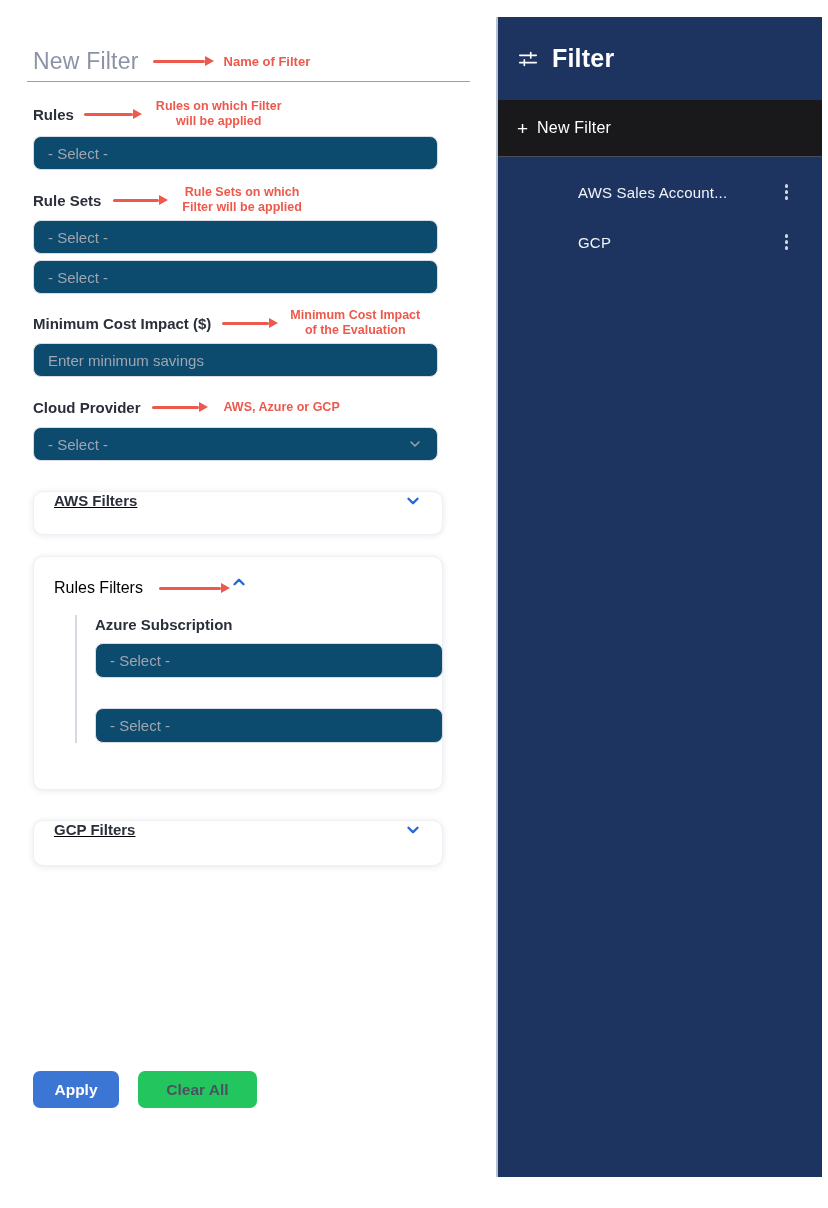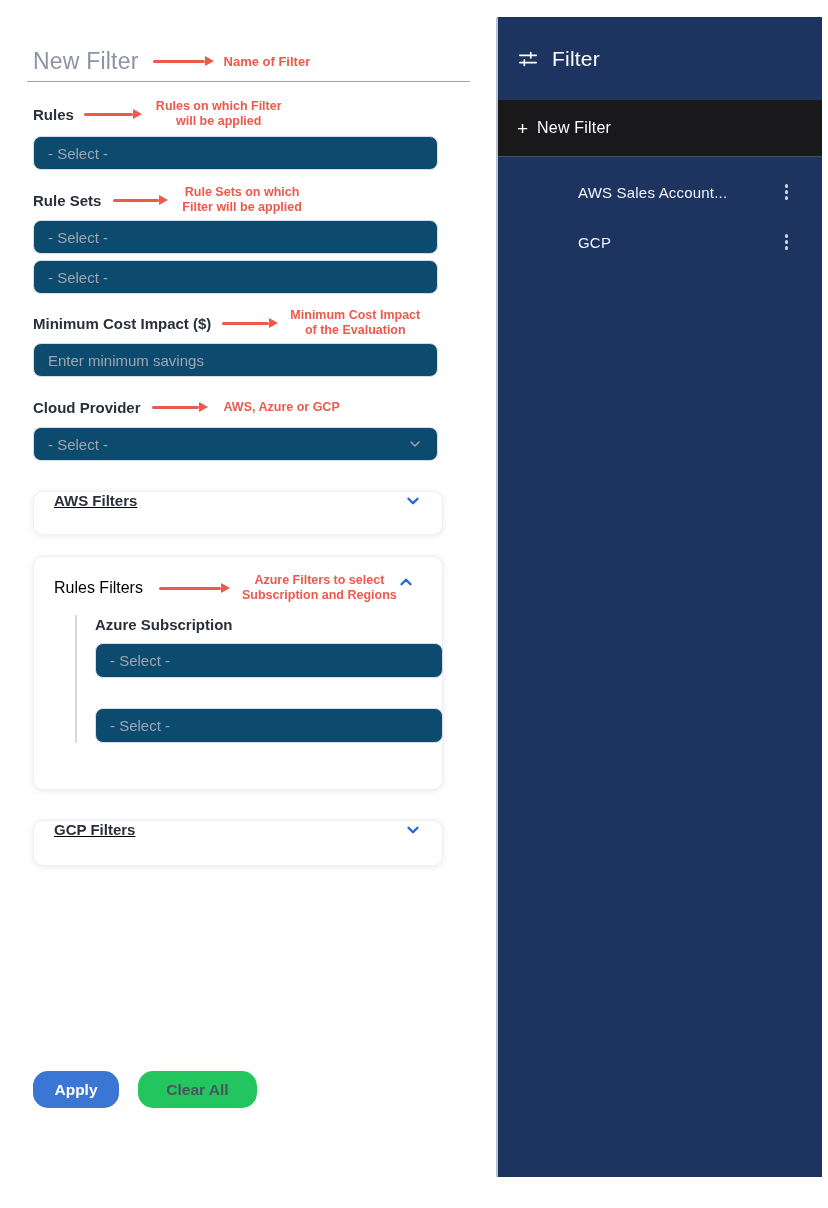--- a/index.html
+++ b/index.html
@@ -48,31 +48,31 @@
   .card-header .spacer{flex:1;}
 
   .azure-card{padding:16px 20px 28px 20px;height:234px;}
   .azure-header{display:flex;align-items:center;height:30px;}
   .azure-sub{margin-top:12px;margin-left:21px;border-left:2px solid #d5d9e1;padding-left:18px;}
   .azure-field-label{font-size:15px;font-weight:700;color:var(--label);height:20px;line-height:20px;}
   .azure-sub .select{width:348px;height:35px;margin-top:8px;}
   .azure-gap{height:22px;}
 
   .btn-row{display:flex;align-items:center;gap:19px;}
-  .btn{height:37px;border:none;border-radius:15px;font-size:15.5px;font-weight:700;
+  .btn{height:37px;border:none;border-radius:7px;font-size:15.5px;font-weight:700;
     display:flex;align-items:center;justify-content:center;cursor:pointer;
     font-family:"Liberation Sans","DejaVu Sans",sans-serif;}
   .btn-apply{background:var(--blue);color:#fff;width:86px;}
   .btn-clear{background:#22c55e;color:#4d5260;width:119px;}
 
   
   .sidebar{position:absolute;left:496px;top:17px;width:326px;height:1160px;
     background:var(--navy);border-left:2px solid #b6c2d2;}
   .sb-header{height:83px;display:flex;align-items:center;padding-left:19px;}
-  .sb-title{color:#fff;font-size:21px;font-weight:400;margin-left:13px;letter-spacing:.2px;}
+  .sb-title{color:#fff;font-size:25px;font-weight:700;margin-left:13px;letter-spacing:.2px;}
   .sb-newbar{height:57px;background:var(--black);display:flex;align-items:center;
     padding-left:19px;border-bottom:1px solid #4a4f57;}
   .sb-plus{color:#fff;font-size:19px;font-weight:400;margin-right:9px;line-height:1;}
   .sb-newlabel{color:#fff;font-size:16px;font-weight:400;letter-spacing:.2px;}
   .sb-items{padding-top:10px;}
   .sb-item{height:50px;display:flex;align-items:center;padding:0 30px 0 80px;cursor:pointer;}
   .sb-item-label{color:#f2f4f8;font-size:15px;font-weight:500;letter-spacing:.2px;flex:1;
     white-space:nowrap;overflow:hidden;}
   .kebab{display:flex;flex-direction:column;gap:2.5px;align-items:center;padding:4px;}
   .kebab i{width:3.5px;height:3.5px;border-radius:50%;background:#d3d7e0;display:block;}
@@ -166,24 +166,20 @@
     </span>
   </div>
 
   <div class="card azure-card" style="margin-top:21px;">
     <div class="azure-header">
       <span class="hdr-label" style="padding:0;">Rules Filters</span>
       <span class="arrow" style="margin-left:16px;">
         <span class="shaft" style="width:62px;"></span>
           <span class="head"></span>
       </span>
-      <span class="ann" style="margin-left:12px;">
-        <span>Azure Filters to select</span><br>
-        <span>Subscription and Regions</span>
-      </span>
       <span class="spacer"></span>
       <span style="display:flex;align-self:flex-start;">
         <svg width="18" height="18" viewBox="0 0 24 24" fill="none" stroke="#2667d9" stroke-width="3.2" stroke-linecap="round" stroke-linejoin="round">
             <polyline points="6 15 12 9 18 15"></polyline>
           </svg>
       </span>
     </div>
     <div class="azure-sub">
       <div class="azure-field-label">Azure Subscription</div>
       <div class="select">

